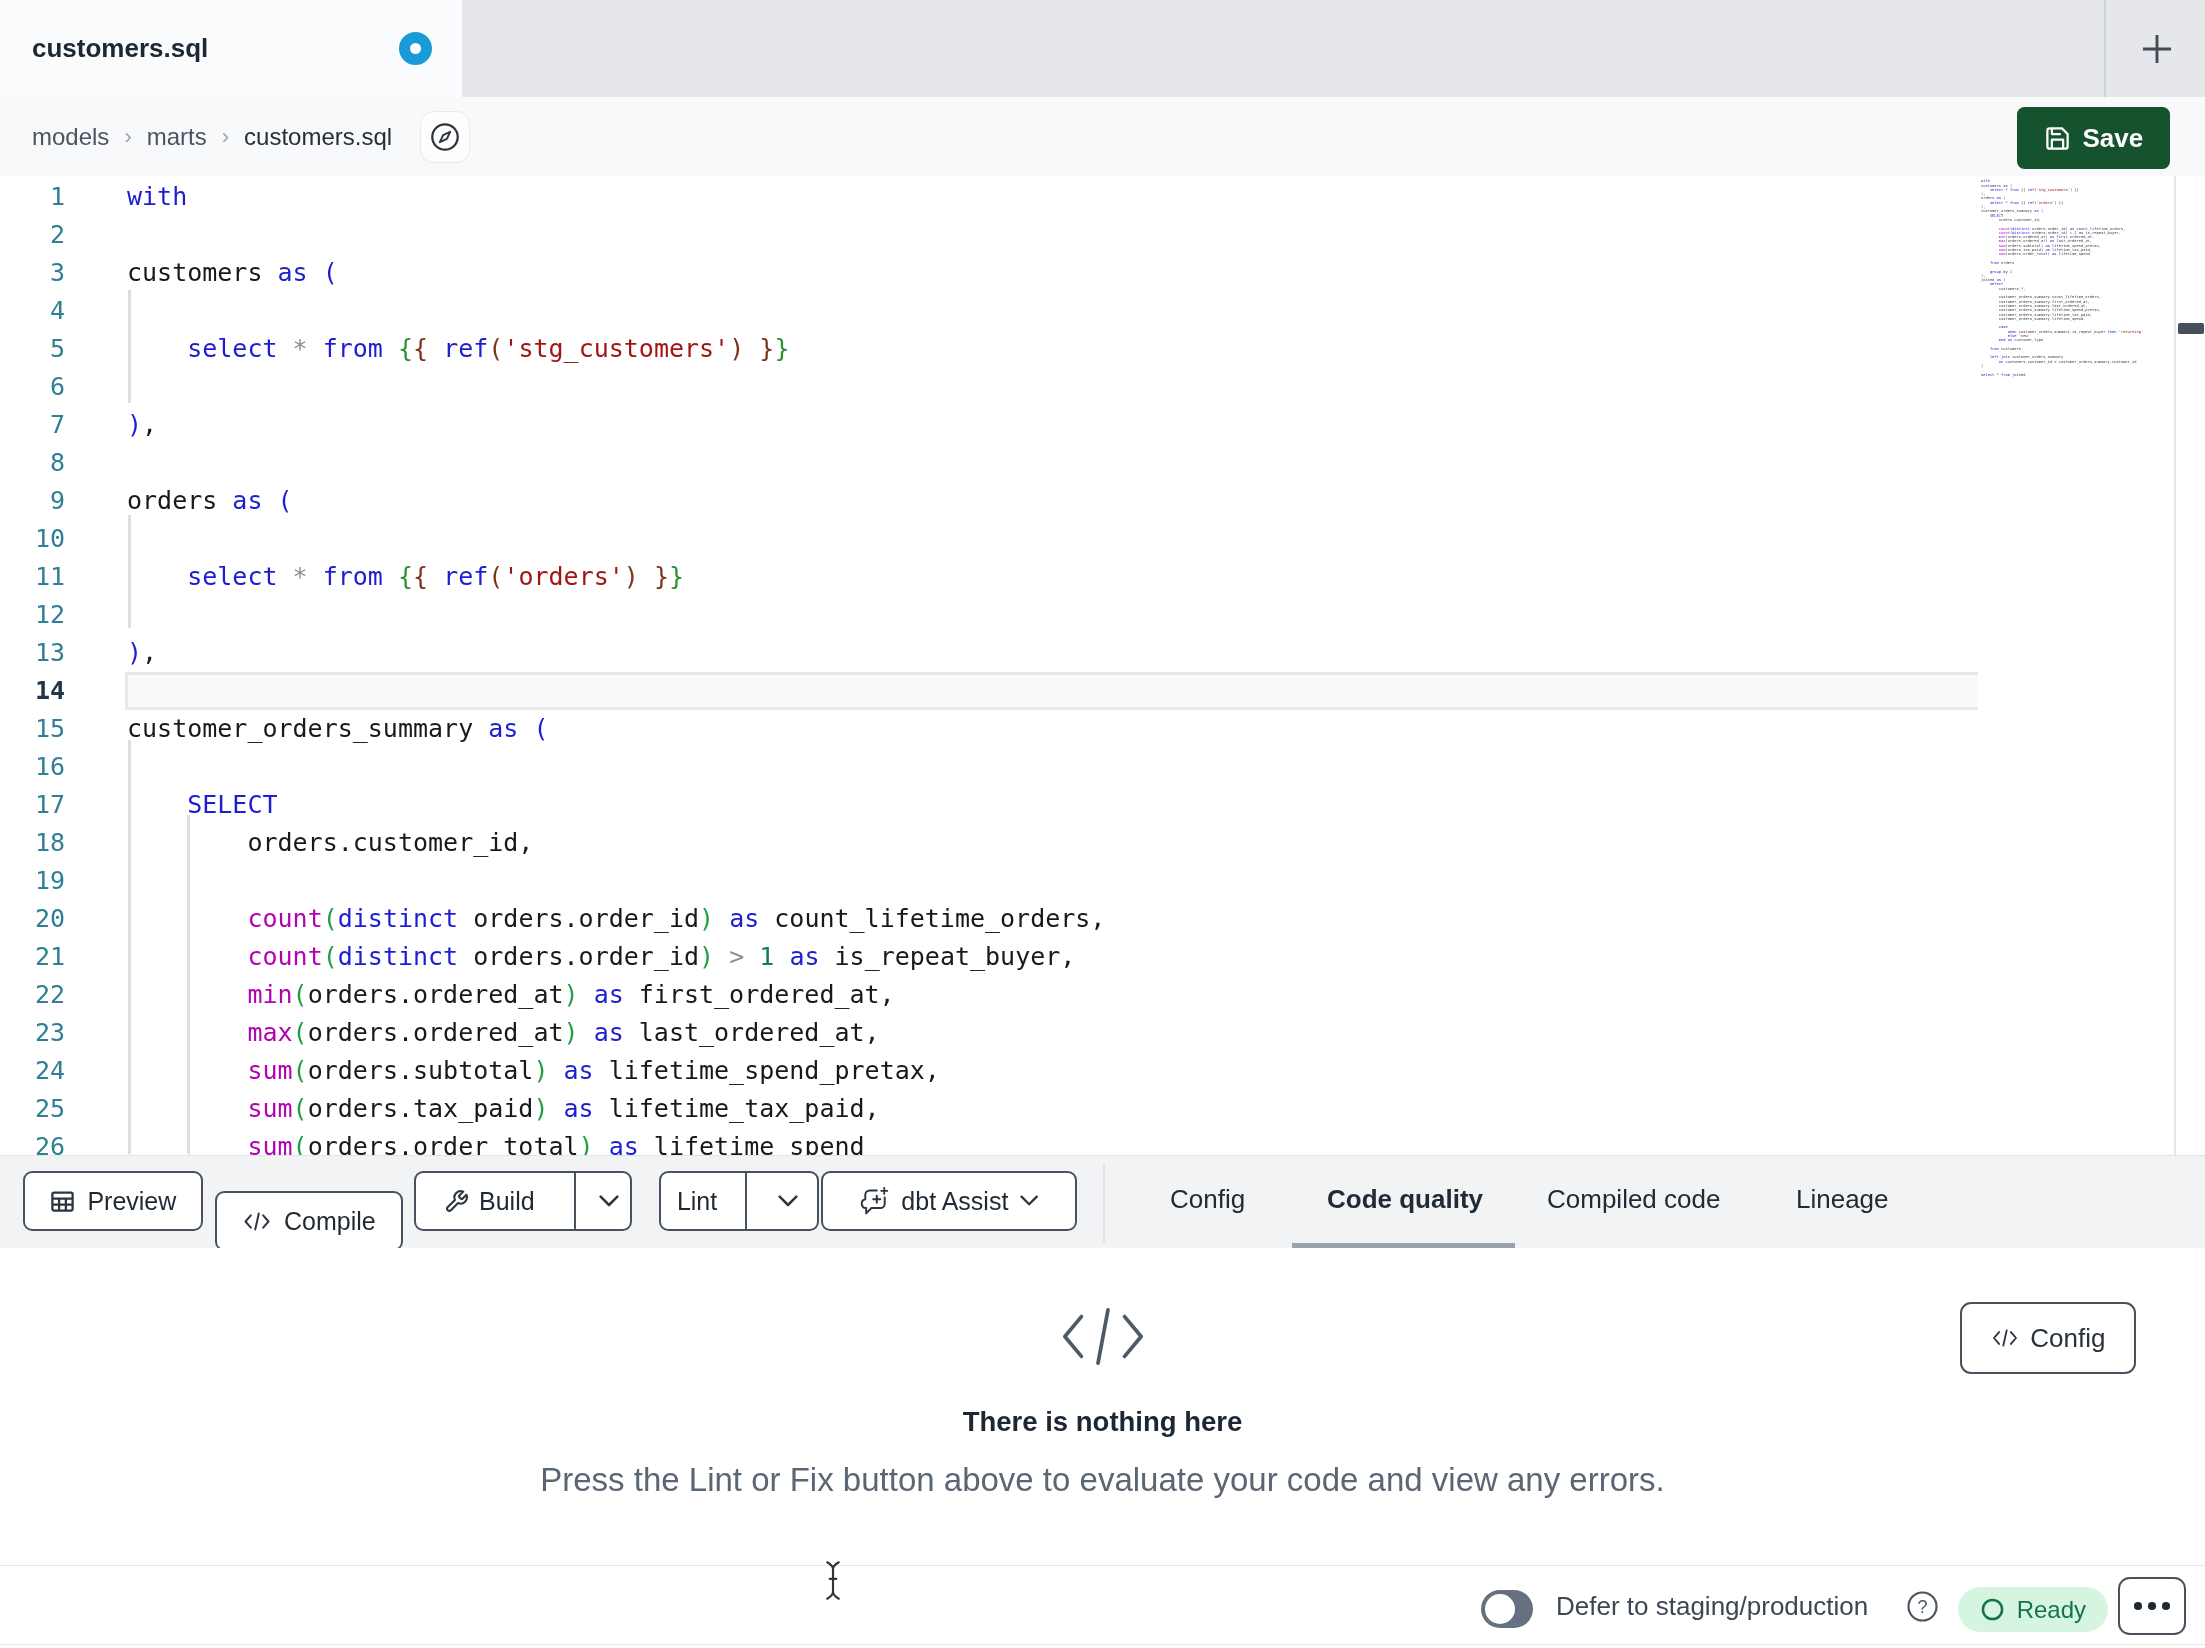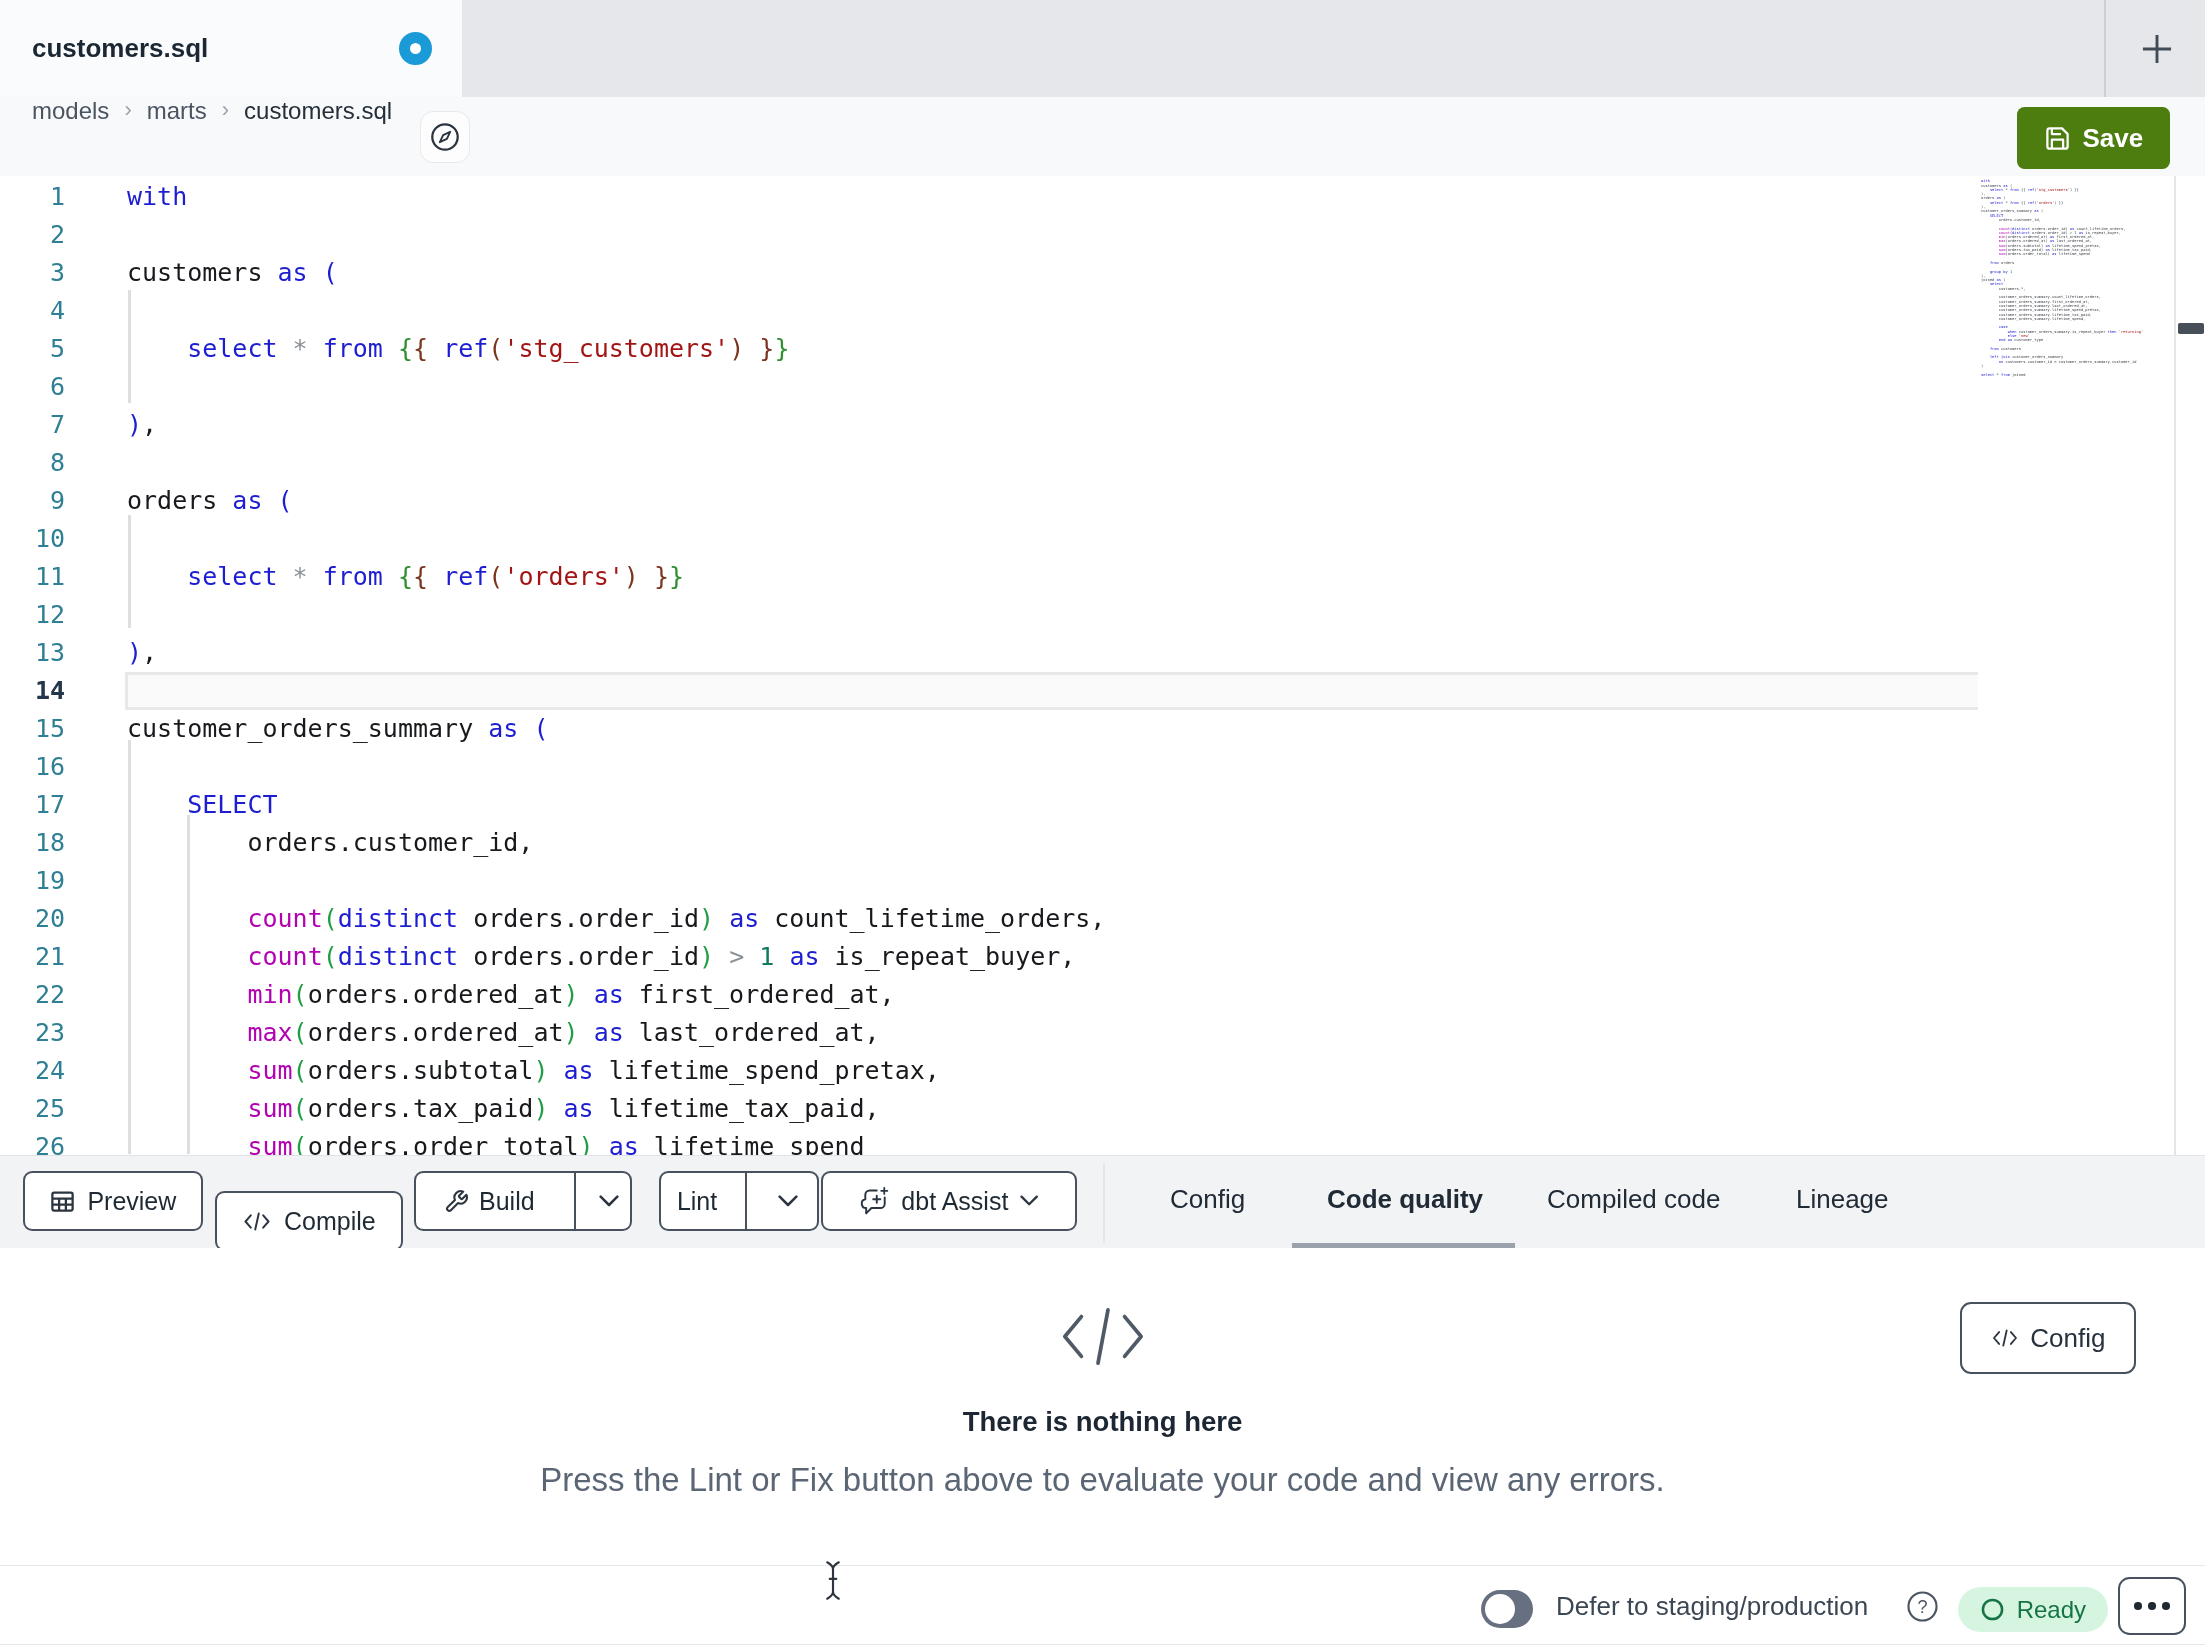--- a/index.html
+++ b/index.html
@@ -13,27 +13,27 @@
     display:flex; align-items:center; padding:0 32px; }
   .tab-title { font-size:26px; font-weight:bold; color:#1b2733; }
   .tab-dot { position:absolute; left:399px; top:32px; width:33px; height:33px; border-radius:50%;
     border:11px solid #1b9ad8; background:#ffffff; }
   .tabbar-divider { position:absolute; left:2104px; top:0; width:1.7px; height:97px; background:#cdd0d4; }
   .new-tab { position:absolute; left:2123px; top:15px; width:67px; height:67px;
     display:flex; align-items:center; justify-content:center; color:#424c57; cursor:pointer; }
 
   
   .crumbbar { position:absolute; left:0; top:97px; width:2205px; height:79px; background:#f8f9fb; }
-  .crumbs { position:absolute; left:32px; top:0; height:79px; display:flex; align-items:flex-start; gap:15px;
+  .crumbs { position:absolute; left:32px; top:0; height:79px; display:flex; align-items:center; gap:15px;
     font-size:24px; color:#4a5562; }
   .crumb-sep { color:#9aa3ad; font-size:22px; }
   .crumb-last { color:#242f3a; }
   .compass-btn { position:absolute; left:420px; top:14px; width:50px; height:52px; background:#fdfdfe;
     border:1.7px solid #e7e9ec; border-radius:13.3px; display:flex; align-items:center; justify-content:center; }
-  .save-btn { position:absolute; left:2017px; top:10px; width:153px; height:62px; background:#4d7c0f;
+  .save-btn { position:absolute; left:2017px; top:10px; width:153px; height:62px; background:#14532d;
     border:none; border-radius:7.5px; color:#ffffff; font-size:26px; font-weight:600;
     display:flex; align-items:center; justify-content:center; gap:11.7px; cursor:pointer;
     font-family:"Liberation Sans", sans-serif; }
 
   
   .editor { position:absolute; left:0; top:176px; width:2205px; height:979px; background:#ffffff; overflow:hidden; }
   .code-lines { position:absolute; left:0; top:1.7px; width:1978px; }
   .crow { position:relative; height:38px; width:1978px; font-family:"DejaVu Sans Mono", monospace;
     font-size:25px; line-height:38px; white-space:pre; }
   .crow .ln { position:absolute; left:0; top:0; width:65px; text-align:right; color:#2f7f95;

